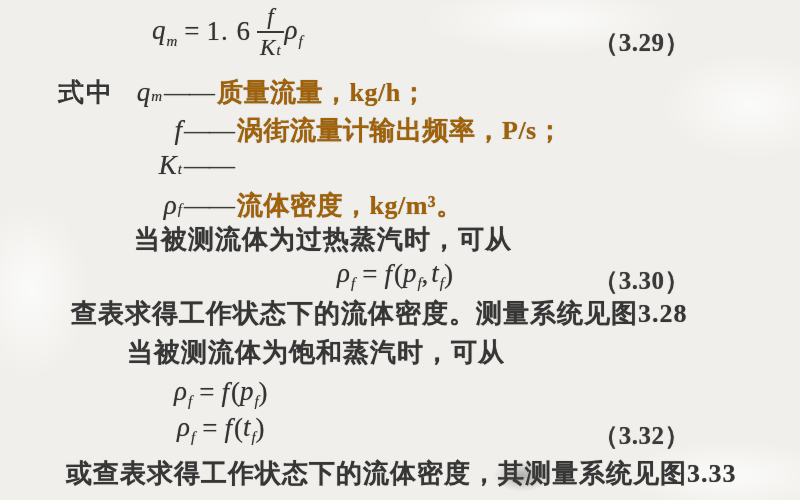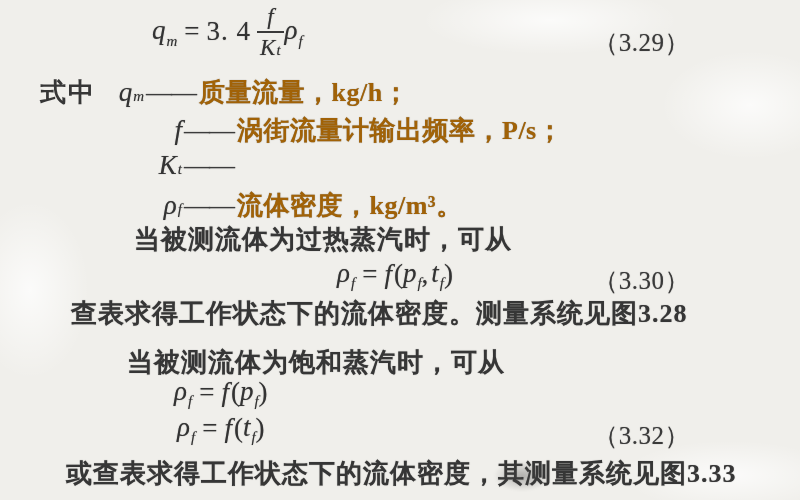--- a/index.html
+++ b/index.html
@@ -53,34 +53,34 @@
 
   .frac{display:inline-flex;flex-direction:column;align-items:center;
     font-size:23px;line-height:1;margin:0 1px;}
   .frac .num{padding:0 8px 3px 8px;}
   .frac .den{border-top:2px solid #3a3a3a;padding:3px 3px 0 3px;display:inline-flex;align-items:baseline;}
 
   .eqnum{
     position:absolute;
     right:110px;
     font-size:25px;
-    font-weight:400;
+    font-weight:700;
     letter-spacing:0.5px;
     white-space:nowrap;
     color:#3a3a3a;
   }
 
   
   .defrow{
     position:absolute;
     left:0;width:800px;
     display:flex;
     align-items:baseline;
     box-sizing:border-box;
-    padding-left:40px;
+    padding-left:58px;
     white-space:nowrap;
   }
   .defrow.nolabel{padding-left:152px;}
   .wherelabel{
     display:inline-block;width:74px;
     font-weight:700;font-size:26px;letter-spacing:2px;color:#363636;
   }
   .sym{
     display:inline-flex;justify-content:flex-end;align-items:baseline;
     width:30px;
@@ -102,21 +102,21 @@
 <div class="page">
 
   <div class="blob b1"></div>
   <div class="blob b2"></div>
   <div class="blob b3"></div>
   <div class="blob b4"></div>
 
   <div class="math" style="left:152px;top:5px;">
     <span><span class="mi">q</span><sub>m</sub></span>
     <span class="mo">=</span>
-    <span class="coef">3. 4</span>
+    <span class="coef">1. 6</span>
     <span class="frac">
       <span class="num mi">f</span>
       <span class="den">
           <span class="mi">K</span>
           <sub>t</sub>
         </span>
     </span>
     <span><span class="mi">ρ</span><sub>f</sub></span>
   </div>
   <div class="eqnum" style="top:26px;">（3.29）</div>
@@ -165,21 +165,21 @@
     <span class="mopen">(</span>
     <span><span class="mi">p</span><sub>f</sub></span>
     <span class="mcomma">,</span>
     <span><span class="mi">t</span><sub>f</sub></span>
     <span>)</span>
   </div>
   <div class="eqnum" style="top:264px;margin-left:38px;">（3.30）</div>
 
   <div class="cjk" style="left:71px;top:299px;">查表求得工作状态下的流体密度。测量系统见图3.28</div>
 
-  <div class="cjk" style="left:127px;top:348px;">当被测流体为饱和蒸汽时，可从</div>
+  <div class="cjk" style="left:127px;top:338px;">当被测流体为饱和蒸汽时，可从</div>
 
   <div class="math" style="left:174px;top:376px;">
     <span><span class="mi">ρ</span><sub>f</sub></span>
     <span class="mo">=</span>
     <span class="mi">f</span>
     <span class="mopen">(</span>
     <span><span class="mi">p</span><sub>f</sub></span>
     <span>)</span>
   </div>
 

